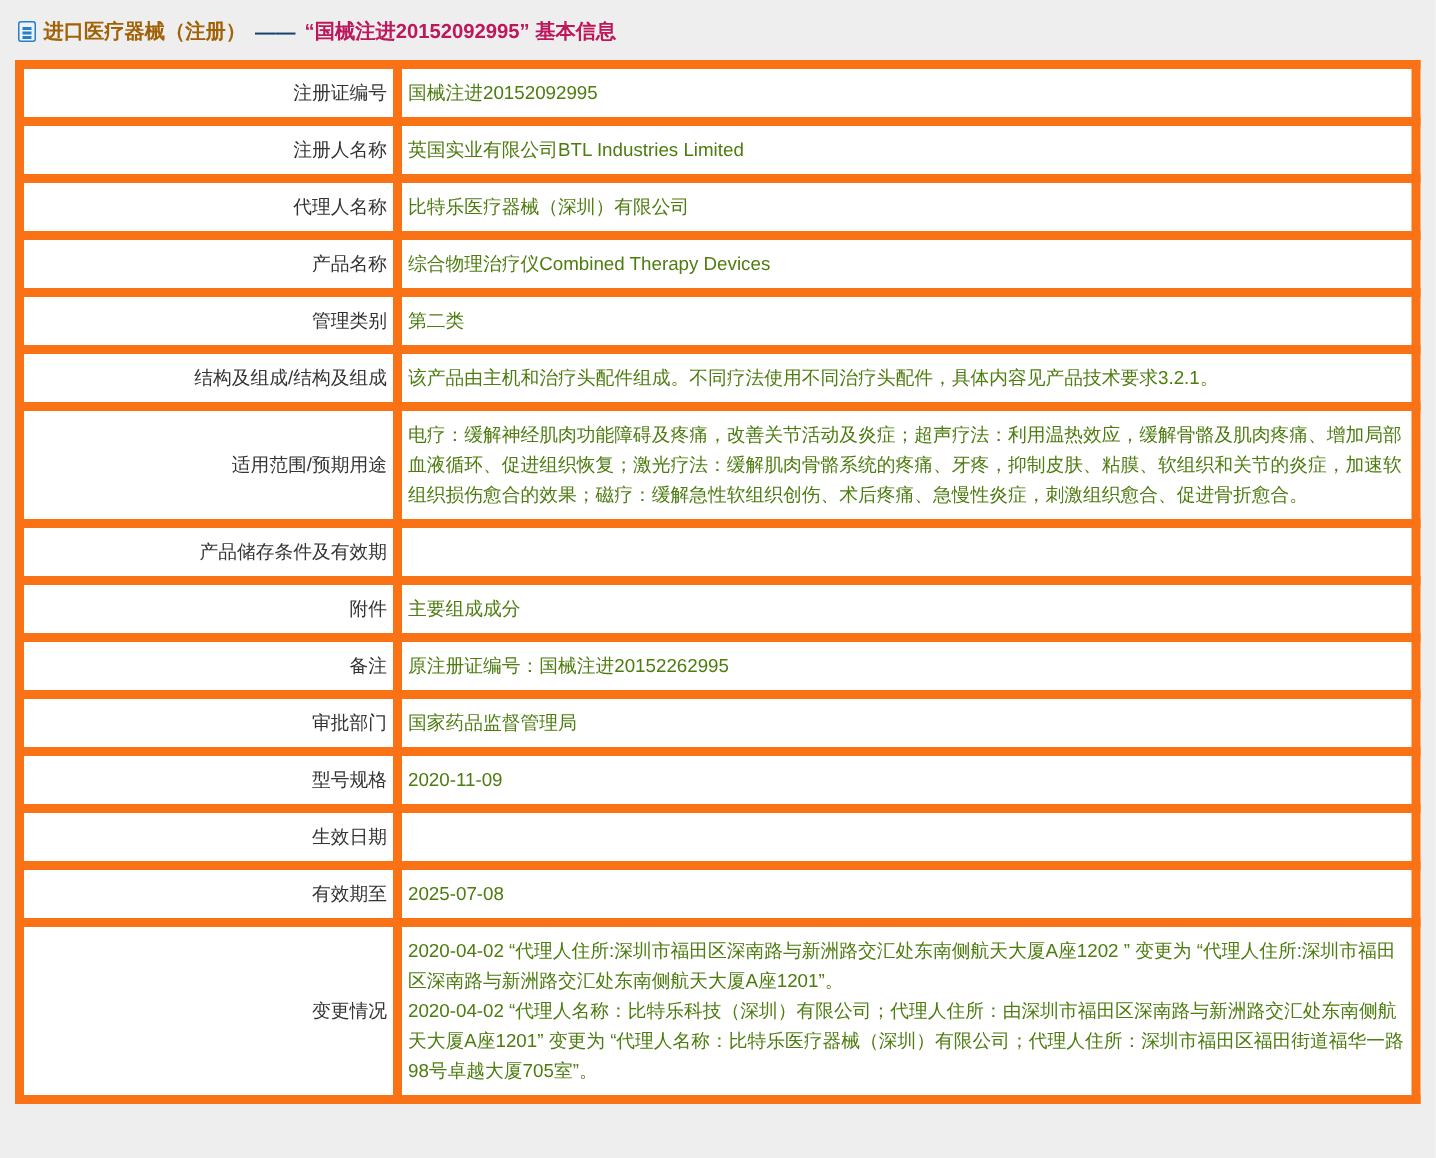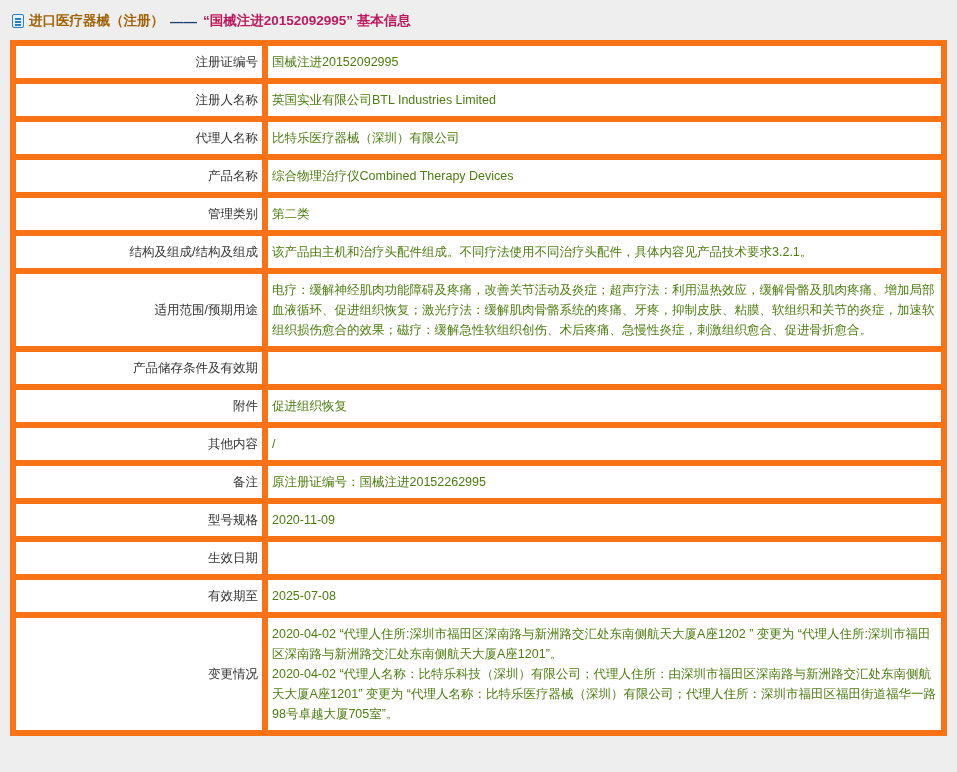--- a/index.html
+++ b/index.html
@@ -108,29 +108,29 @@
       <tr>
         <td class="cell-label">适用范围/预期用途</td>
         <td class="cell-value">电疗：缓解神经肌肉功能障碍及疼痛，改善关节活动及炎症；超声疗法：利用温热效应，缓解骨骼及肌肉疼痛、增加局部血液循环、促进组织恢复；激光疗法：缓解肌肉骨骼系统的疼痛、牙疼，抑制皮肤、粘膜、软组织和关节的炎症，加速软组织损伤愈合的效果；磁疗：缓解急性软组织创伤、术后疼痛、急慢性炎症，刺激组织愈合、促进骨折愈合。</td>
       </tr>
       <tr>
         <td class="cell-label">产品储存条件及有效期</td>
         <td class="cell-value"></td>
       </tr>
       <tr>
         <td class="cell-label">附件</td>
-        <td class="cell-value">促进组织恢复</td>
-      </tr>
-      <tr>
-        <td class="cell-label">其他内容</td>
-        <td class="cell-value">/</td>
+        <td class="cell-value">主要组成成分</td>
       </tr>
       <tr>
         <td class="cell-label">备注</td>
         <td class="cell-value">原注册证编号：国械注进20152262995</td>
+      </tr>
+      <tr>
+        <td class="cell-label">审批部门</td>
+        <td class="cell-value">国家药品监督管理局</td>
       </tr>
       <tr>
         <td class="cell-label">型号规格</td>
         <td class="cell-value">2020-11-09</td>
       </tr>
       <tr>
         <td class="cell-label">生效日期</td>
         <td class="cell-value"></td>
       </tr>
       <tr>

